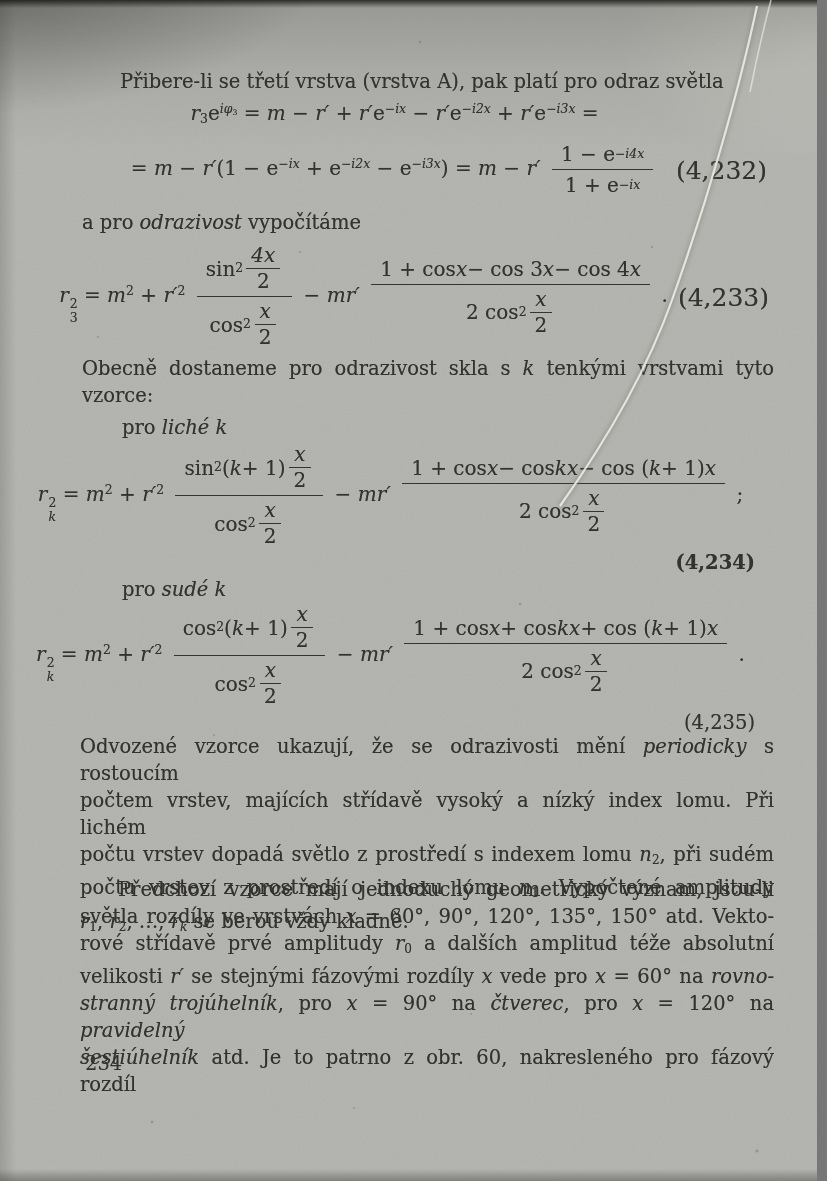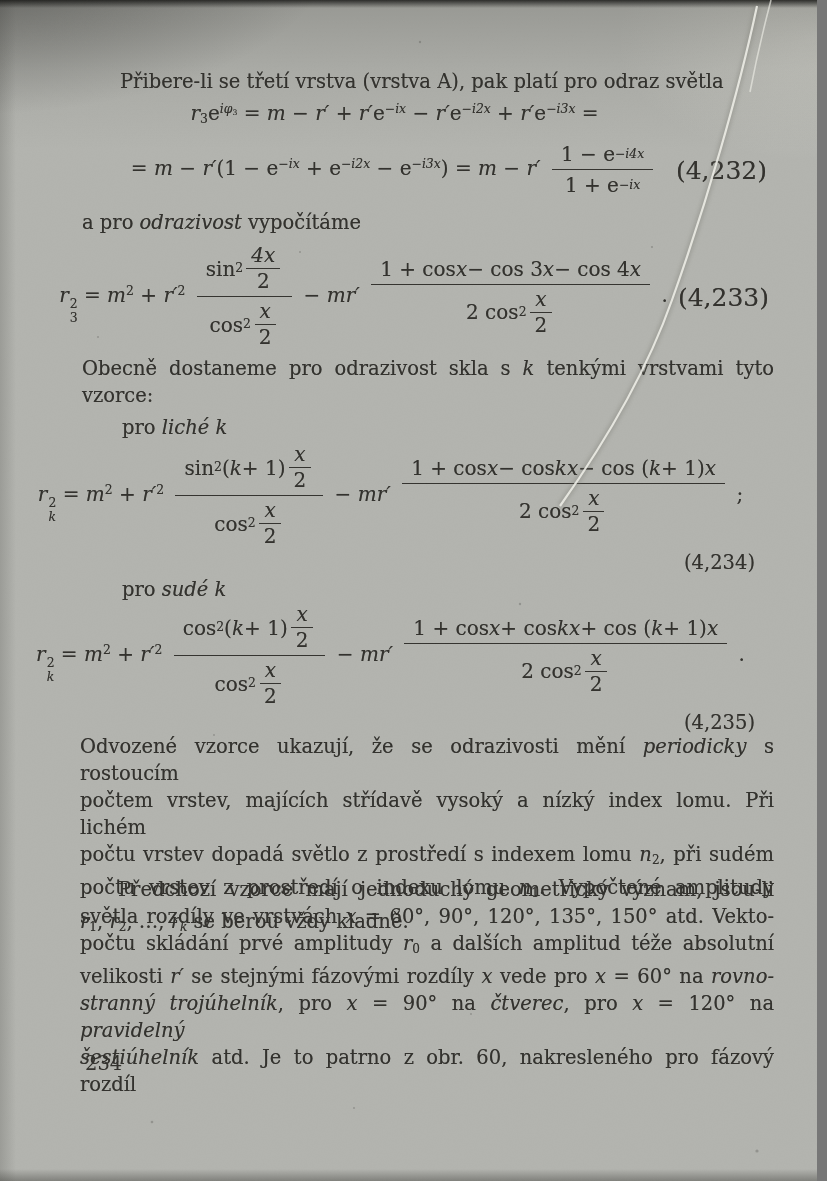--- a/index.html
+++ b/index.html
@@ -195,21 +195,21 @@
           <span class="frac">
             <span class="fnum">
               <span class="mit">x</span>
             </span>
             <span class="fden">
               <span class="mrm">2</span>
             </span>
           </span>
         </span>
       </span><span class="mrm"> ;</span></div>
-  <div class="tagline" style="top:551px;right:62px;">(4,234)</div>
+  <div class="tagline" style="top:551px;right:62px;font-weight:bold;">(4,234)</div>
 
   <div class="para" style="top:576px;left:122px;width:400px;">
       <div class="tline last"><span class="run-r">pro </span><span class="run-i">sudé</span><span class="run-r"> </span><span class="run-i">k</span></div>
     </div>
 
   <div class="eq" style="top:600px;right:36px;"><span class="mit">r</span><span class="mss">
         <span><span class="mrm">2</span></span>
         <span><span class="mit">k</span></span>
       </span><span class="mrm"> = </span><span class="mit">m</span><span class="msup"><span class="mrm">2</span></span><span class="mrm"> + </span><span class="mit">r′</span><span class="msup"><span class="mrm">2</span></span><span class="mrm"> </span><span class="frac">
         <span class="fnum">
@@ -271,21 +271,21 @@
       <div class="tline"><span class="run-r">Odvozené vzorce ukazují, že se odrazivosti mění </span><span class="run-i">periodicky</span><span class="run-r"> s rostoucím</span></div>
       <div class="tline"><span class="run-r">počtem vrstev, majících střídavě vysoký a nízký index lomu. Při lichém</span></div>
       <div class="tline"><span class="run-r">počtu vrstev dopadá světlo z prostředí s indexem lomu </span><span class="run-i">n</span><span class="run-sub">2</span><span class="run-r">, při sudém</span></div>
       <div class="tline"><span class="run-r">počtu vrstev z prostředí o indexu lomu </span><span class="run-i">n</span><span class="run-sub">1</span><span class="run-r">. Vypočtené amplitudy</span></div>
       <div class="tline last"><span class="run-i">r</span><span class="run-sub">1</span><span class="run-r">, </span><span class="run-i">r</span><span class="run-sub">2</span><span class="run-r">, …, </span><span class="run-i">r</span><span class="run-subi">k</span><span class="run-r"> se berou vždy kladně.</span></div>
     </div>
 
   <div class="para indent" style="top:876px;left:80px;width:694px;">
       <div class="tline"><span class="run-r">Předchozí vzorce mají jednoduchý geometrický význam, jsou-li</span></div>
       <div class="tline"><span class="run-r">světla rozdíly ve vrstvách </span><span class="run-i">x</span><span class="run-r"> = 60°, 90°, 120°, 135°, 150° atd. Vekto-</span></div>
-      <div class="tline"><span class="run-r">počtu skládání prvé amplitudy </span><span class="run-i">r</span><span class="run-sub">0</span><span class="run-r"> a dalších amplitud téže absolutní</span></div>
+      <div class="tline"><span class="run-r">rové střídavě prvé amplitudy </span><span class="run-i">r</span><span class="run-sub">0</span><span class="run-r"> a dalších amplitud téže absolutní</span></div>
       <div class="tline"><span class="run-r">velikosti </span><span class="run-i">r′</span><span class="run-r"> se stejnými fázovými rozdíly </span><span class="run-i">x</span><span class="run-r"> vede pro </span><span class="run-i">x</span><span class="run-r"> = 60° na </span><span class="run-i">rovno-</span></div>
       <div class="tline"><span class="run-i">stranný trojúhelník</span><span class="run-r">, pro </span><span class="run-i">x</span><span class="run-r"> = 90° na </span><span class="run-i">čtverec</span><span class="run-r">, pro </span><span class="run-i">x</span><span class="run-r"> = 120° na </span><span class="run-i">pravidelný</span></div>
       <div class="tline"><span class="run-i">šestiúhelník</span><span class="run-r"> atd. Je to patrno z obr. 60, nakresleného pro fázový rozdíl</span></div>
     </div>
 
   <div class="pagenum" style="top:1052px;left:85px;">234</div>
 
   <svg class="overlay" width="827" height="1181" viewBox="0 0 827 1181">
     <defs>
       <filter id="blur1">

